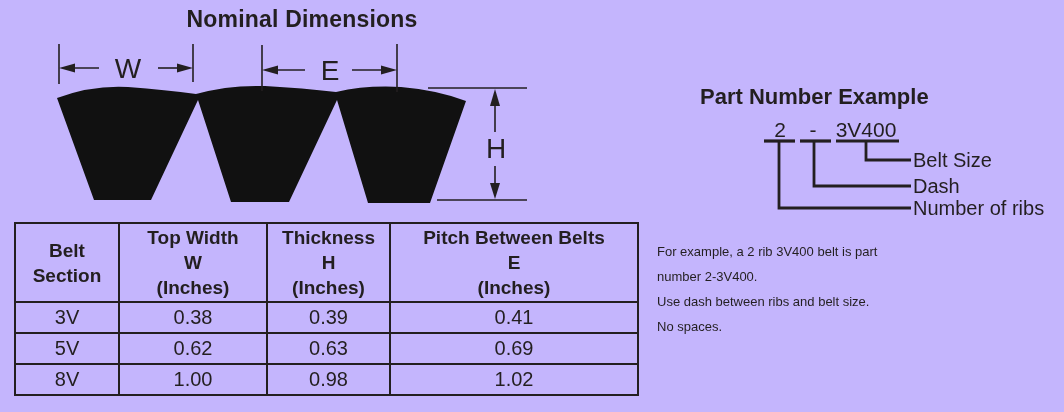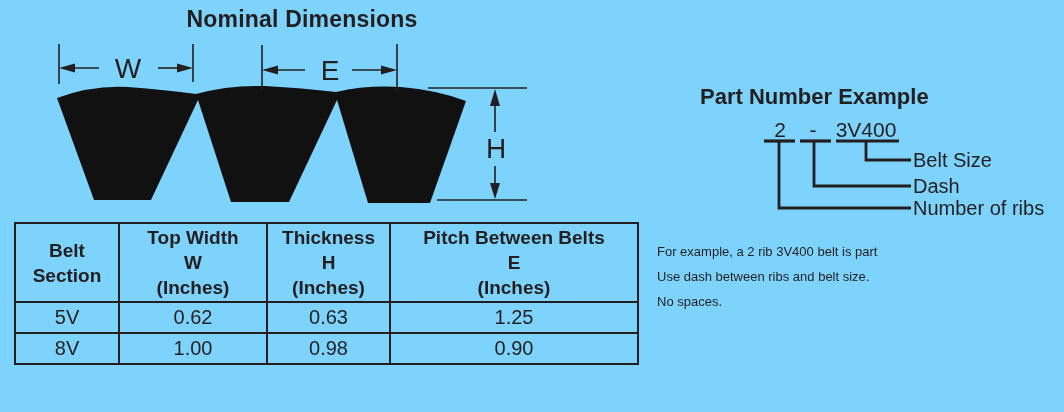--- a/index.html
+++ b/index.html
@@ -2,21 +2,21 @@
 <html><head>
 <meta charset="utf-8">
 <style>
   * { margin: 0; padding: 0; box-sizing: border-box; }
   html, body { background: #ffffff; }
   body { font-family: "Liberation Sans", sans-serif; color: #231f20; }
   .canvas {
     position: relative;
     width: 1064px;
     height: 412px;
-    background: #7dd3fc;
+    background: #c4b5fd;
     overflow: hidden;
   }
 
   
   .nominal-title {
     position: absolute;
     left: 122px; top: 6px; width: 360px;
     text-align: center;
     font-size: 23px;
     font-weight: bold;
@@ -151,30 +151,36 @@
         <div>H</div>
         <div>(Inches)</div>
       </th>
       <th class="col-e">
         <div>Pitch Between Belts</div>
         <div>E</div>
         <div>(Inches)</div>
       </th>
     </tr>
     <tr>
+      <td>3V</td>
+      <td>0.38</td>
+      <td>0.39</td>
+      <td>0.41</td>
+    </tr>
+    <tr>
       <td>5V</td>
       <td>0.62</td>
       <td>0.63</td>
-      <td>1.25</td>
+      <td>0.69</td>
     </tr>
     <tr>
       <td>8V</td>
       <td>1.00</td>
       <td>0.98</td>
-      <td>0.90</td>
+      <td>1.02</td>
     </tr>
   </tbody>
     </table>
 
   <div class="pn-title">Part Number Example</div>
 
   <svg class="pn-svg" width="310" height="112" viewBox="0 0 310 112">
 
     <text x="25" y="25" text-anchor="middle" font-size="21">2</text>
     <text x="58" y="25" text-anchor="middle" font-size="21">-</text>
@@ -192,17 +198,18 @@
       <polyline points="24,29 24,96 156,96"></polyline>
     </g>
 
     <text x="158" y="55" font-size="20">Belt Size</text>
     <text x="158" y="81" font-size="20">Dash</text>
     <text x="158" y="103" font-size="20">Number of ribs</text>
   </svg>
 
   <div class="pn-notes">
     <div>For example, a 2 rib 3V400 belt is part</div>
+    <div>number 2-3V400.</div>
     <div>Use dash between ribs and belt size.</div>
     <div>No spaces.</div>
   </div>
 
 </div>
 
 </body></html>

